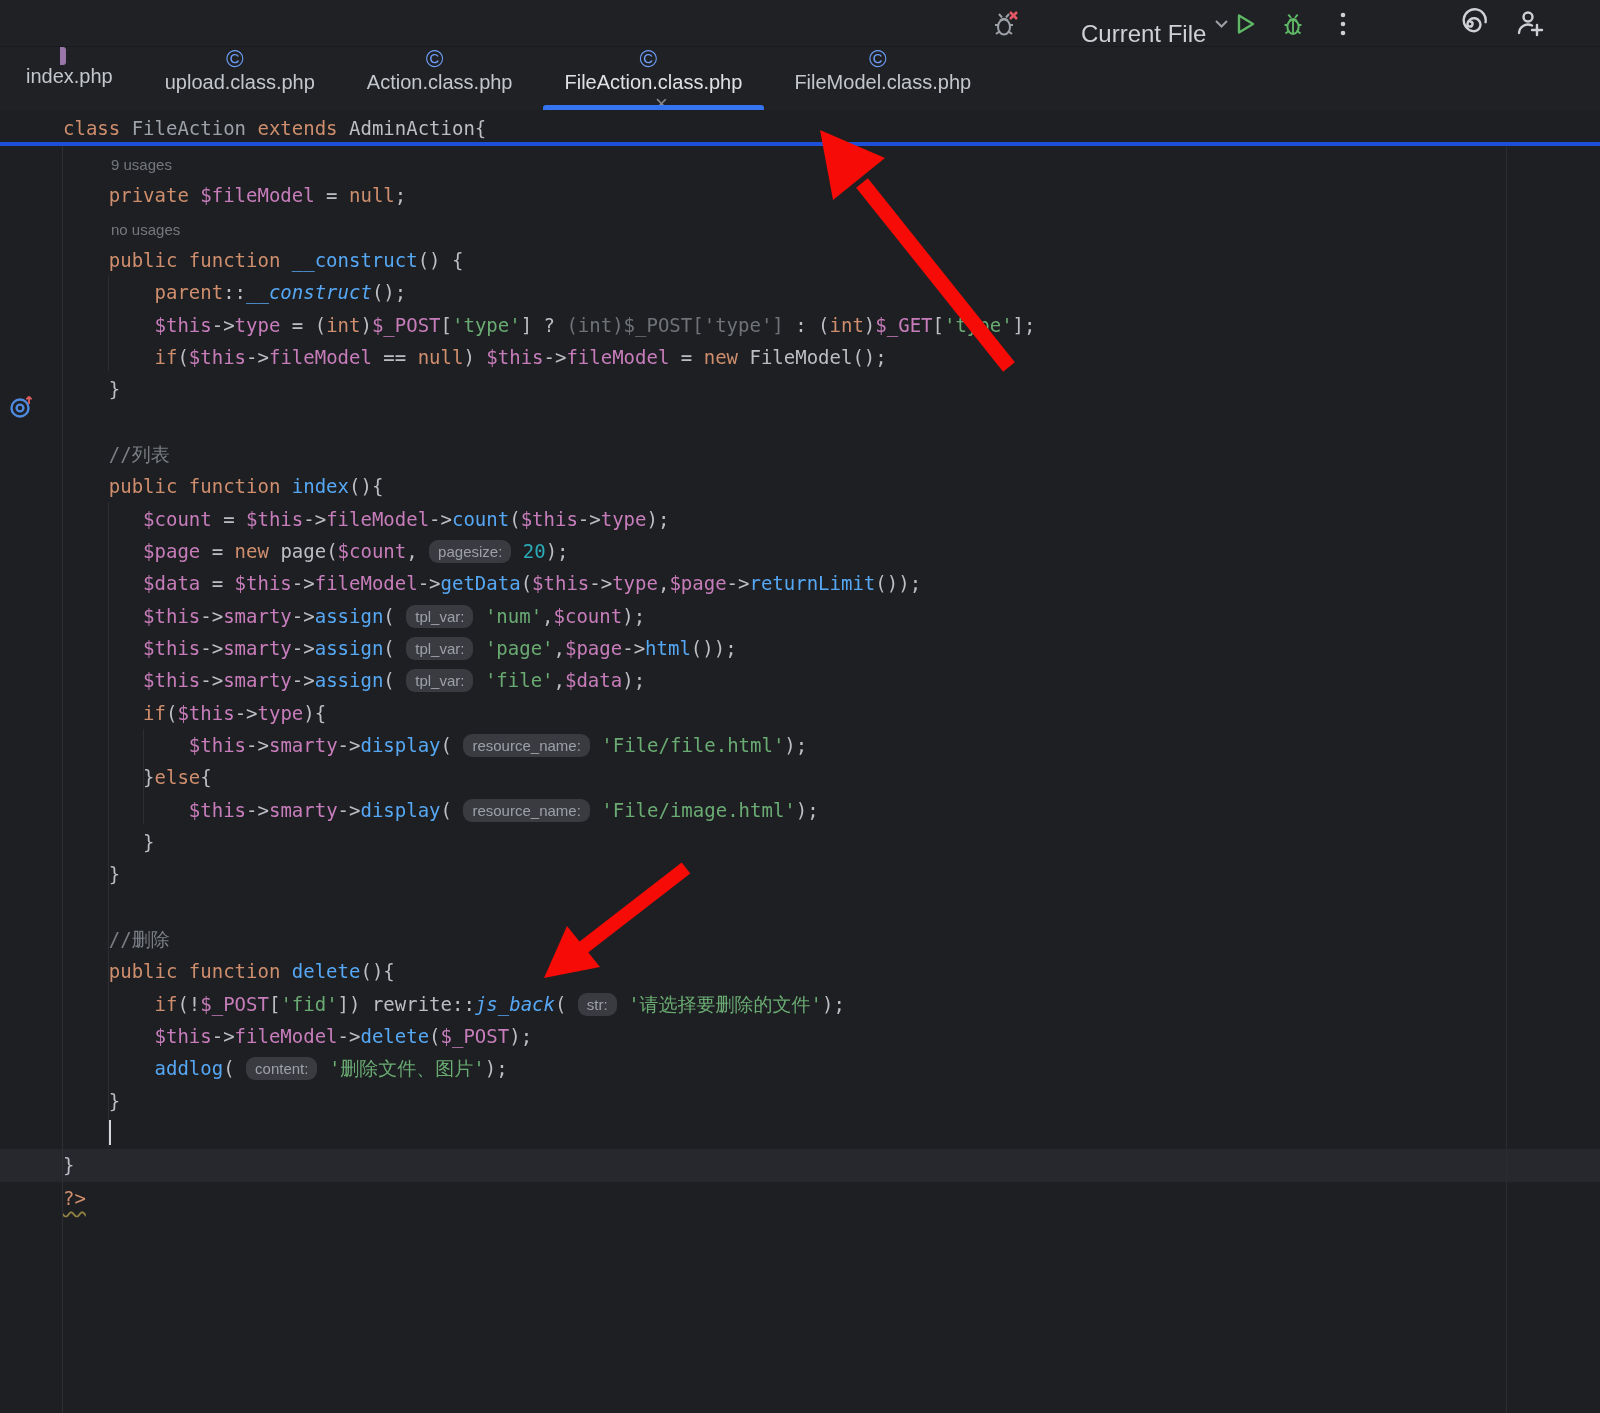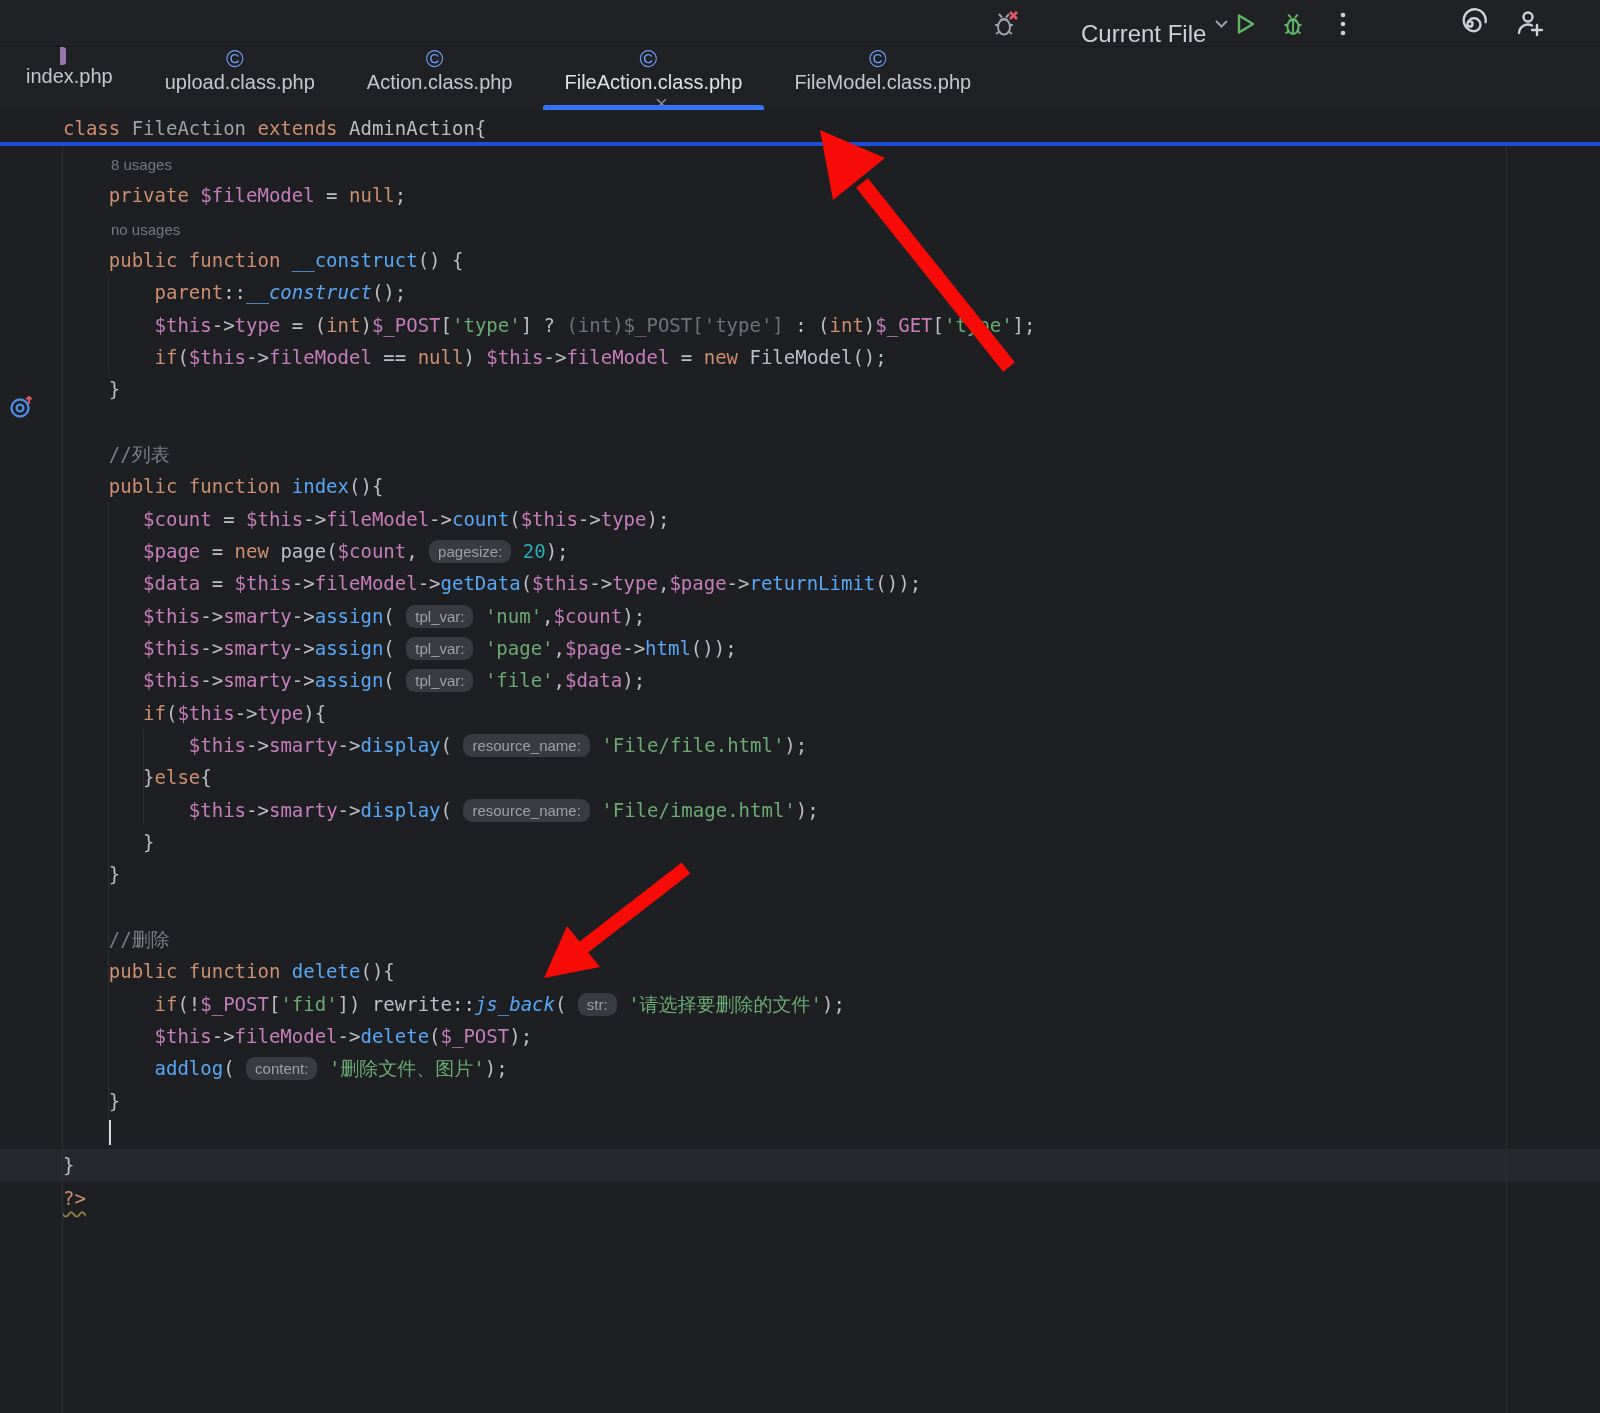--- a/index.html
+++ b/index.html
@@ -149,21 +149,21 @@
 
     <div class="gutter-icon">
       <svg width="28" height="28" viewBox="0 0 28 28">
         <circle cx="12" cy="15" r="8.5" fill="none" stroke="#4e8ae0" stroke-width="2.4"></circle>
         <circle cx="12" cy="15" r="3.4" fill="none" stroke="#4e8ae0" stroke-width="2.4"></circle>
         <path d="M21 11 L21 3.5 M21 3.5 L18.4 6.4 M21 3.5 L23.6 6.4" stroke="#db5c5c" stroke-width="1.8" fill="none"></path>
       </svg>
     </div>
 
     <div class="lines" id="codelines">
-        <div class="line"><span class="hint">8 usages</span></div>
+        <div class="line"><span class="hint">9 usages</span></div>
         <div class="line"><span class="t-d">    </span><span class="t-k">private </span><span class="t-v">$fileModel</span><span class="t-d"> = </span><span class="t-k">null</span><span class="t-d">;</span></div>
         <div class="line"><span class="hint">no usages</span></div>
         <div class="line"><span class="t-d">    </span><span class="t-k">public function </span><span class="t-f">__construct</span><span class="t-d">() {</span></div>
         <div class="line"><span class="t-d">        </span><span class="t-k">parent</span><span class="t-d">::</span><span class="t-i">__construct</span><span class="t-d">();</span></div>
         <div class="line"><span class="t-d">        </span><span class="t-v">$this</span><span class="t-d">-&gt;</span><span class="t-v">type</span><span class="t-d"> = (</span><span class="t-k">int</span><span class="t-d">)</span><span class="t-v">$_POST</span><span class="t-d">[</span><span class="t-s">'type'</span><span class="t-d">] ? </span><span class="t-g">(int)$_POST['type']</span><span class="t-d"> : (</span><span class="t-k">int</span><span class="t-d">)</span><span class="t-v">$_GET</span><span class="t-d">[</span><span class="t-s">'type'</span><span class="t-d">];</span></div>
         <div class="line"><span class="t-d">        </span><span class="t-k">if</span><span class="t-d">(</span><span class="t-v">$this</span><span class="t-d">-&gt;</span><span class="t-v">fileModel</span><span class="t-d"> == </span><span class="t-k">null</span><span class="t-d">) </span><span class="t-v">$this</span><span class="t-d">-&gt;</span><span class="t-v">fileModel</span><span class="t-d"> = </span><span class="t-k">new</span><span class="t-d"> FileModel();</span></div>
         <div class="line"><span class="t-d">    }</span></div>
         <div class="line"></div>
         <div class="line"><span class="t-d">    </span><span class="t-c">//列表</span></div>
         <div class="line"><span class="t-d">    </span><span class="t-k">public function </span><span class="t-f">index</span><span class="t-d">(){</span></div>

